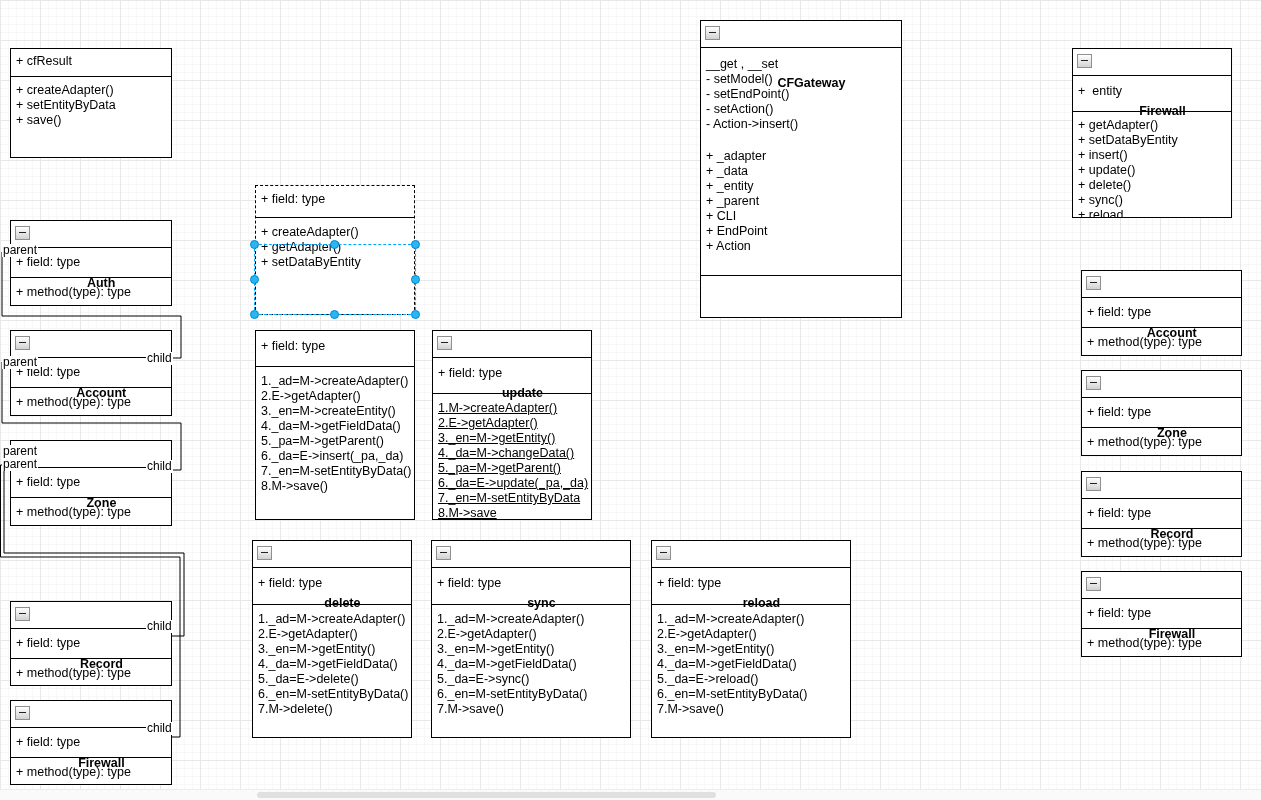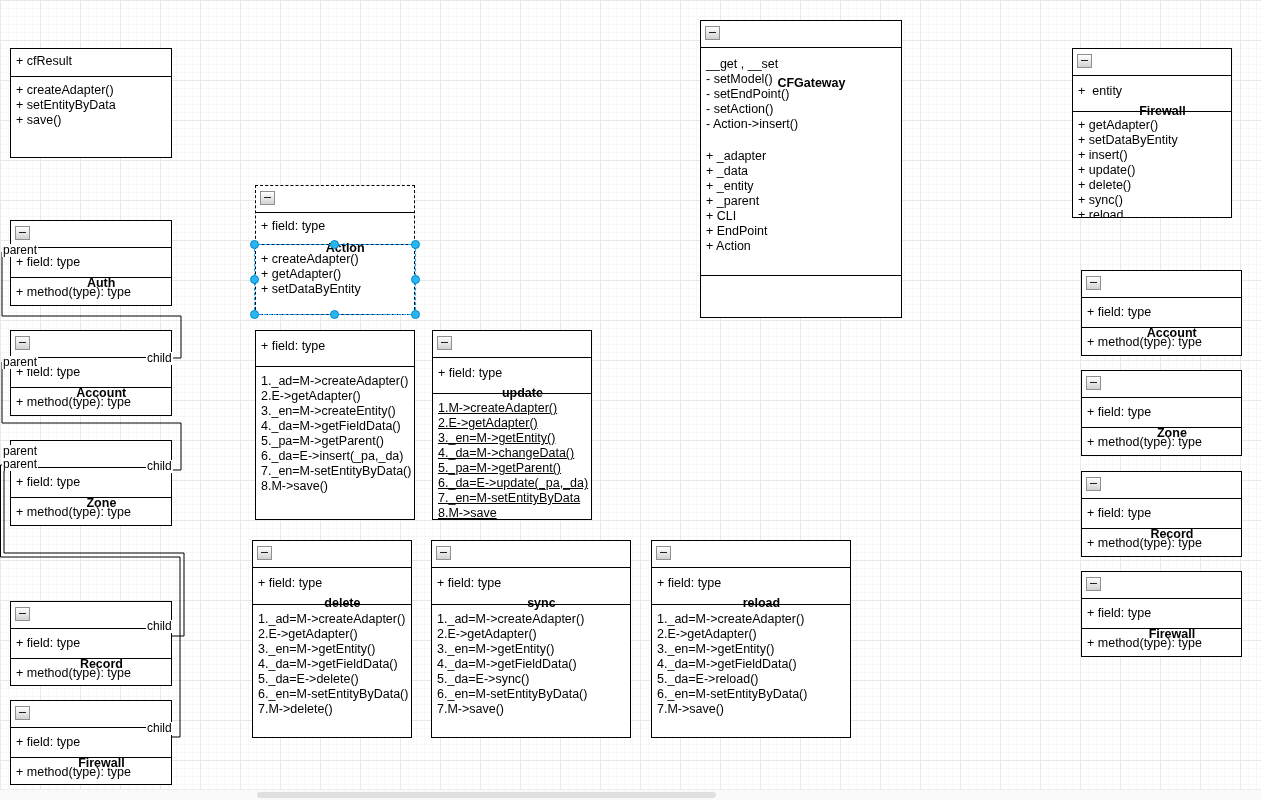--- a/index.html
+++ b/index.html
@@ -150,24 +150,20 @@
     </div>
     <div class="compartment sep" style="height:30px;padding-top:7px;">
         <div class="uml-line">+ field: type</div>
       </div>
     <div class="compartment" style="padding-top:7px;">
         <div class="uml-line">+ method(type): type</div>
       </div>
   </div>
 
   <div class="uml-box dashed" style="left:255px;top:185px;width:160px;height:130px;">
-    <div class="uml-title">
-      <span class="collapse-btn"></span>
-      <span>Action</span>
-    </div>
     <div class="compartment sep" style="height:32px;padding-top:6px;border-bottom-style:solid;">
         <div class="uml-line">+ field: type</div>
       </div>
     <div class="compartment" style="padding-top:7px;">
         <div class="uml-line">+ createAdapter()</div>
         <div class="uml-line">+ getAdapter()</div>
         <div class="uml-line">+ setDataByEntity</div>
       </div>
   </div>
 

